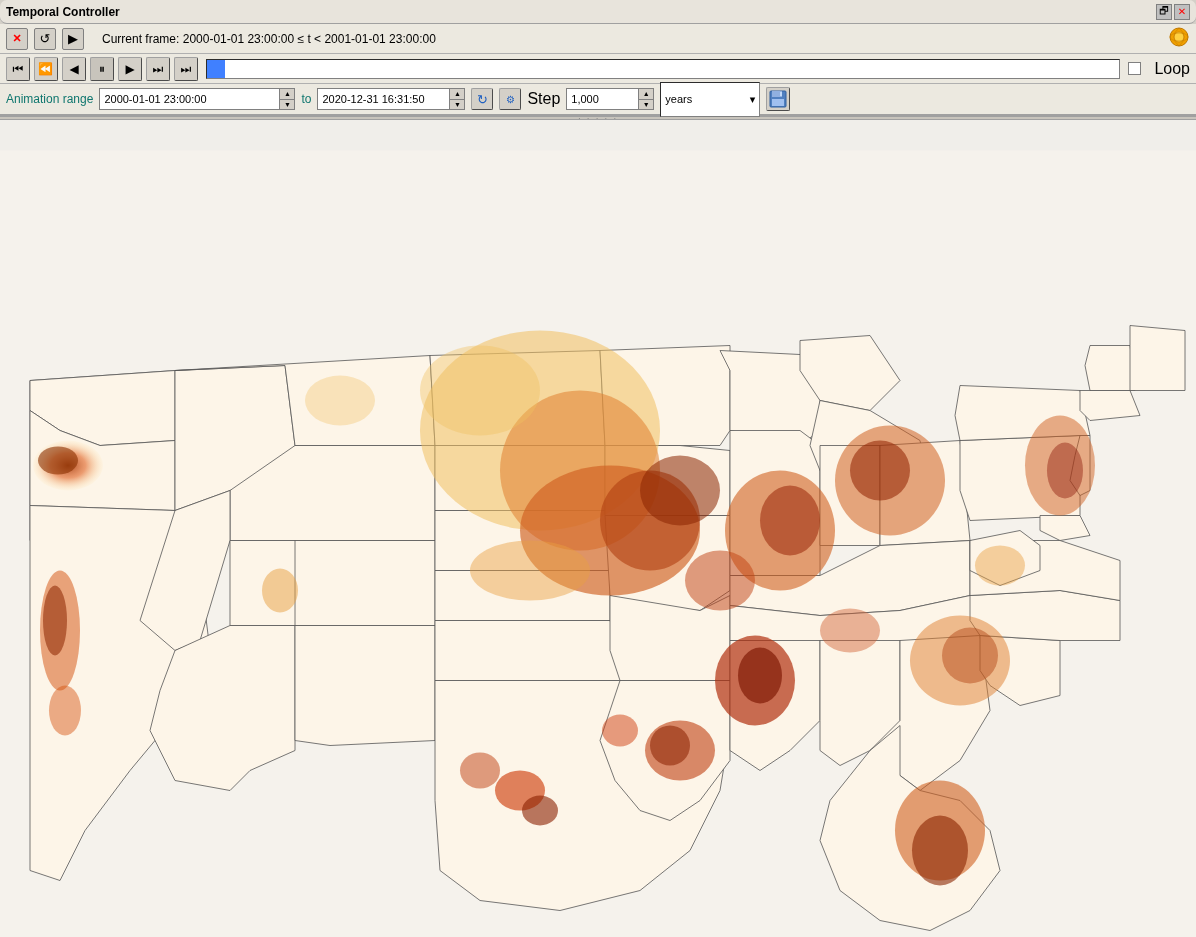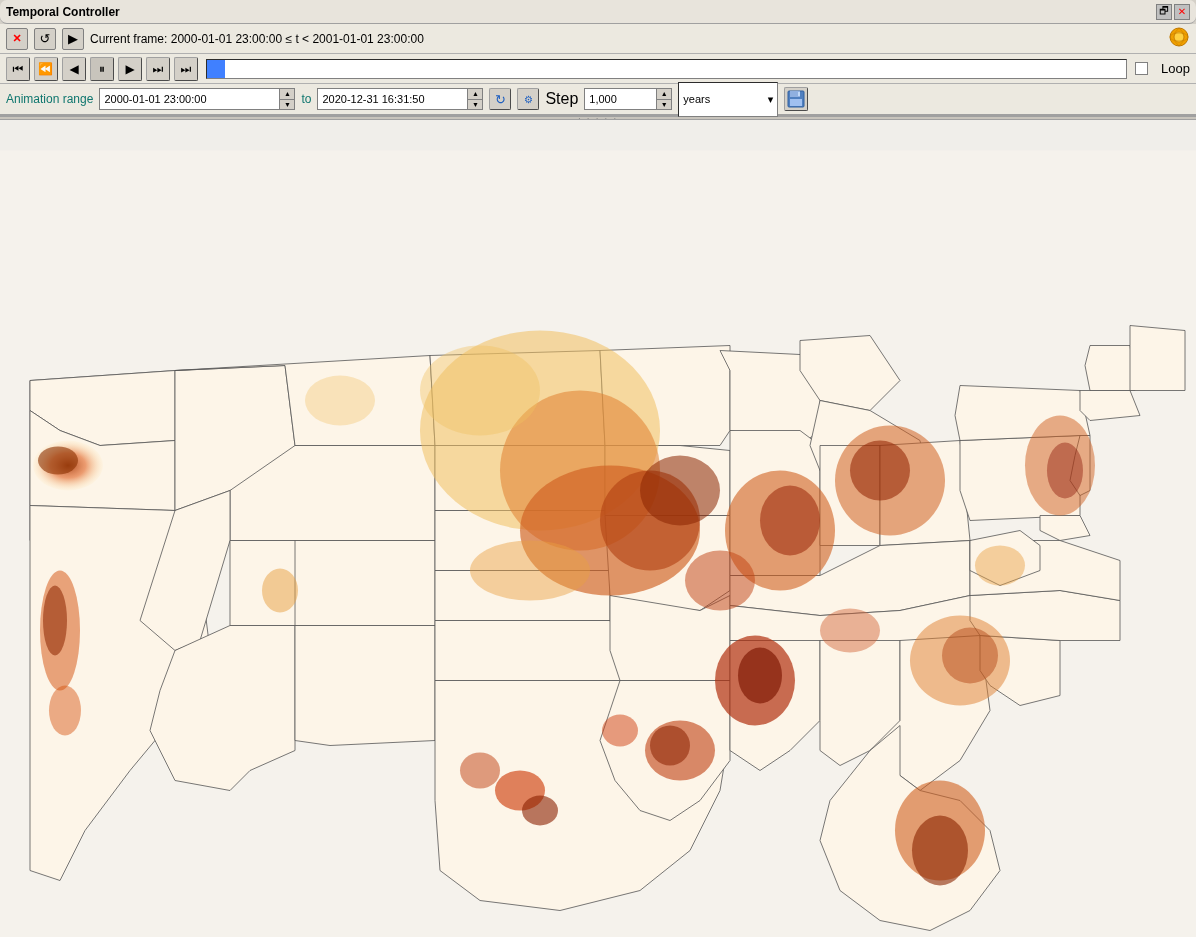--- a/index.html
+++ b/index.html
@@ -62,21 +62,21 @@
       border-radius: 2px;
       display: flex;
       align-items: center;
       justify-content: center;
       cursor: pointer;
       font-size: 11px;
     }
     .current-frame-label {
       font-size: 12px;
       color: #000;
-      margin-left: 0;
+      margin-left: 12px;
     }
 
     
     .playback-bar {
       background: #ece9e0;
       border-bottom: 1px solid #b0b0b0;
       padding: 3px 6px;
       display: flex;
       align-items: center;
       gap: 4px;
@@ -95,21 +95,21 @@
       font-size: 12px;
     }
     .progress-slider {
       flex: 1;
       height: 4px;
       background: #c0bdb5;
       border: 1px inset #808080;
       margin: 0 4px;
     }
     .loop-label {
-      font-size: 13px;
+      font-size: 16px;
       display: flex;
       align-items: center;
       gap: 13px;
     }
     .loop-checkbox {
       width: 13px;
       height: 13px;
       border: 1px solid #808080;
       background: white;
     }
@@ -290,21 +290,21 @@
     </div>
     <div class="spin-column">
       <div class="spin-up">▲</div>
       <div class="spin-down">▼</div>
     </div>
   </div>
 
   <span class="anim-label">to</span>
 
   <div class="input-with-spin">
-    <div class="input-box" style="width: 150px;">
+    <div class="input-box" style="width: 132px;">
       <span>2020-12-31 16:31:50</span>
     </div>
     <div class="spin-column">
       <div class="spin-up">▲</div>
       <div class="spin-down">▼</div>
     </div>
   </div>
 
   <div class="refresh-btn">↻</div>
   <div style="width: 22px; height: 22px; background: #d4d0c8; border: 1px outset #a0a0a0; border-radius: 2px; display: flex; align-items: center; justify-content: center; cursor: pointer; font-size: 10px; color: #2060c0;">⚙</div>

